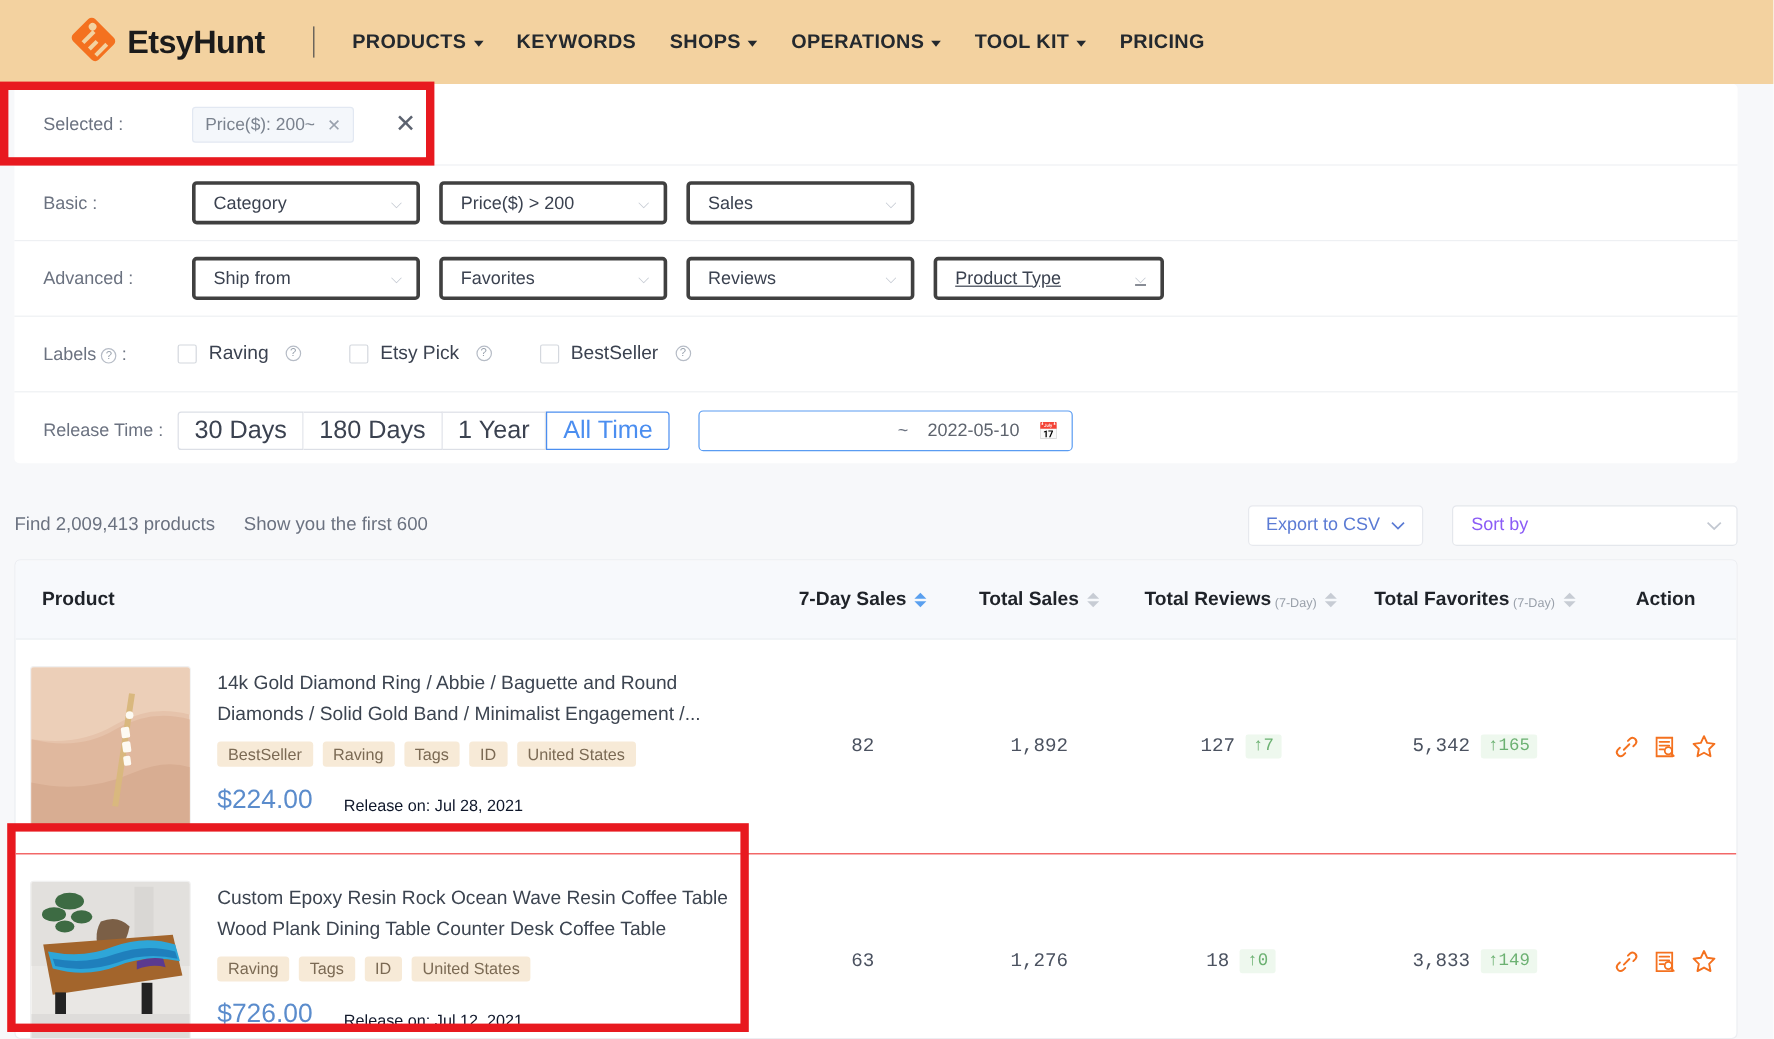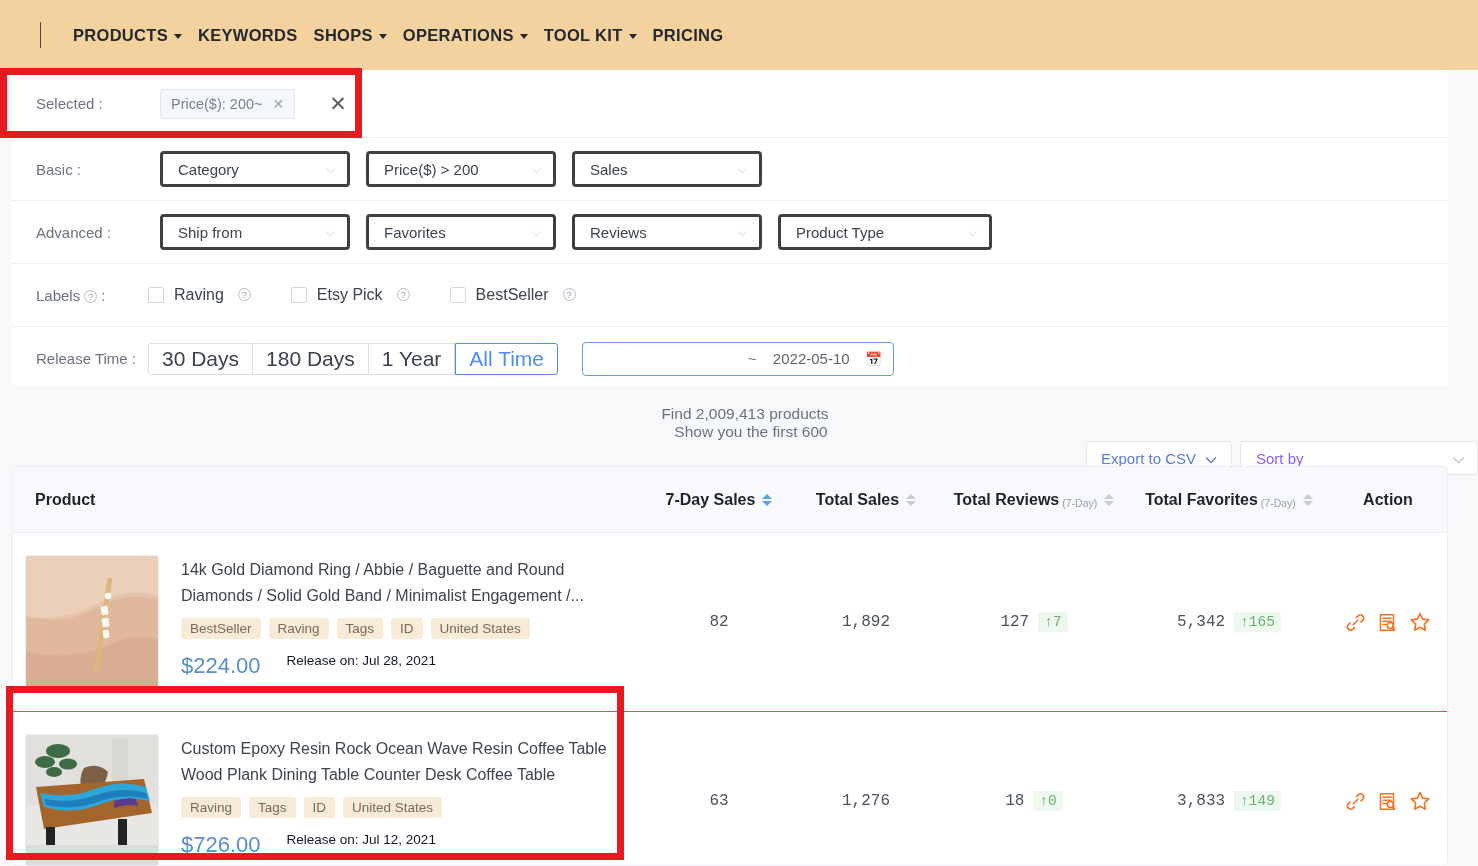--- a/index.html
+++ b/index.html
@@ -14,21 +14,21 @@
   
   .topnav {
     position: absolute; left: 0; top: 0; width: 1478px; height: 70px;
     background: #f3d2a0;
     display: flex; align-items: center;
   }
   .logo-wrap { display: flex; align-items: center; margin-left: 58px; }
   .logo-mark { width: 44px; height: 44px; position: relative; }
   .logo-text { font-size: 27px; font-weight: bold; color: #1b1b1b; letter-spacing: -0.5px; margin-left: 4px; }
   .nav-sep { width: 1px; height: 26px; background: #4b4b4b; margin: 0 32px 0 40px; }
-  .nav-items { display: flex; align-items: center; gap: 16px; }
+  .nav-items { display: flex; align-items: center; gap: 28px; }
   .nav-item {
     font-size: 16.5px; font-weight: bold; color: #24292e;
     letter-spacing: 0.3px; display: flex; align-items: center; gap: 6px;
     cursor: pointer; white-space: nowrap;
   }
   .caret {
     width: 0; height: 0; border-left: 4.5px solid transparent;
     border-right: 4.5px solid transparent; border-top: 5px solid #24292e;
     display: inline-block; position: relative; top: 1px;
   }
@@ -56,21 +56,21 @@
   .clear-all { margin-left: 34px; font-size: 21px; color: #5c6370; cursor: pointer; line-height: 1; }
 
   .ddown {
     height: 36px; border: 3px solid #404040; border-radius: 4px;
     background: #fff; display: flex; align-items: center; justify-content: space-between;
     padding: 0 12px 0 15px; font-size: 15px; color: #3b4250; cursor: pointer;
     margin-right: 16px;
   }
   .ddown .chev { color: #c3c8d1; font-size: 12px; margin-left: 14px; }
   .w190 { width: 190px; }
-  .w196 { width: 214px; }
+  .w196 { width: 192px; text-decoration: underline; }
 
   .cbx-item { display: flex; align-items: center; gap: 10px; margin-right: 40px; cursor: pointer; }
   .cbx {
     width: 16px; height: 16px; border: 1px solid #d4d8de; border-radius: 2px; background: #fff;
   }
   .cbx-label { font-size: 16px; color: #3b4250; }
   .qmark {
     display: inline-block; width: 13px; height: 13px; border: 1px solid #b6bcc6;
     border-radius: 50%; color: #97a0ac; font-size: 9.5px; line-height: 12px;
     text-align: center; margin-left: 4px; position: relative; top: -1px;
@@ -91,25 +91,25 @@
     border-radius: 4px; background: #fff; display: flex; align-items: center;
     justify-content: flex-end; padding: 0 10px 0 12px; gap: 16px; cursor: pointer;
   }
   .date-tilde { font-size: 15px; color: #6b7280; }
   .date-val { font-size: 15px; color: #5e646e; }
   .cal-ico { color: #d6dae0; font-size: 14px; }
 
   
   .results-bar {
     position: absolute; left: 0; top: 405px; width: 1478px; height: 65px;
-    display: flex; align-items: center; flex-direction: column;
+    display: flex; align-items: center;
   }
   .find-txt { margin-left: 12px; font-size: 15.5px; color: #6b7280; }
   .show-txt { margin-left: 24px; font-size: 15.5px; color: #6b7280; }
-  .right-tools { margin-left: auto; display: flex; align-items: flex-start; gap: 8px; }
+  .right-tools { margin-left: auto; display: flex; align-items: flex-start; gap: 24px; margin-right: 30px; }
   .export-btn {
     height: 34px; border: 1px solid #e7e9ee; border-radius: 4px; background: #fff;
     display: flex; align-items: center; gap: 9px; padding: 0 14px;
     font-size: 15px; color: #5b7bd4; cursor: pointer;
   }
   .sortby {
     width: 238px; height: 34px; border: 1px solid #e4e7ec; border-radius: 4px; background: #fff;
     display: flex; align-items: center; justify-content: space-between;
     padding: 0 12px 0 15px; font-size: 15px; color: #8b5cf6; cursor: pointer;
   }
@@ -135,21 +135,21 @@
   .sorter.active .up { border-bottom-color: #5aa0ef; }
   .sorter.active .dn { border-top-color: #5aa0ef; }
 
   .trow { display: flex; align-items: center; min-height: 164px; border-bottom: 1px solid #ef4444; }
   .cell-product { width: 632px; display: flex; align-items: flex-start; padding: 22px 10px 22px 12px; }
   .thumb { width: 134px; height: 134px; border-radius: 3px; overflow: hidden; flex: none; border: 1px solid #f0f0f0; }
   .pinfo { margin-left: 22px; padding-top: 2px; }
   .ptitle { font-size: 16px; line-height: 26px; color: #3c4450; max-width: 432px; }
   .tags { display: flex; gap: 8px; margin-top: 9px; flex-wrap: wrap; }
   .tag { background: #f7ead7; color: #7b6a54; font-size: 13.5px; border-radius: 3px; padding: 3px 9px; }
-  .price-line { display: flex; align-items: flex-start; margin-top: 14px; }
+  .price-line { display: flex; align-items: flex-end; margin-top: 14px; }
   .price { font-size: 22px; color: #5b8ccc; }
   .release { font-size: 13.5px; color: #0f172a; margin-left: 26px; }
 
   .cell-num { font-size: 16px; color: #4b5260; display: flex; align-items: center; justify-content: center; font-family: Liberation Mono, monospace; }
   .c-7day { width: 148px; }
   .c-total { width: 146px; }
   .c-rev { width: 190px; }
   .c-fav { width: 200px; }
   .delta { background: #eef8ee; color: #6cb172; font-size: 14.5px; border-radius: 2px; padding: 2px 6px; margin-left: 9px; }
   .cell-action { width: 118px; display: flex; align-items: center; justify-content: center; gap: 11px; }
@@ -159,20 +159,34 @@
   .anno { position: absolute; border: 7px solid #e8191f; pointer-events: none; }
   .anno-a { left: 0px; top: 68px; width: 362px; height: 70px; }
   .anno-b { left: 6px; top: 686px; width: 618px; height: 174px; }
 </style>
 </head>
 <body>
 
 <div id="root">
 
   <div class="topnav">
+    <div class="logo-wrap">
+      <span class="logo-mark">
+        <svg width="44" height="44" viewBox="0 0 44 44">
+          <g transform="rotate(-45 22 22)">
+            <rect x="9" y="4" width="26" height="30" rx="4" fill="#f4711f"></rect>
+            <circle cx="29" cy="11" r="3.2" fill="#f3d2a0"></circle>
+            <rect x="14" y="13" width="13" height="3.4" fill="#f3d2a0"></rect>
+            <rect x="14" y="20.5" width="9" height="3.4" fill="#f3d2a0"></rect>
+            <rect x="14" y="28" width="13" height="3.4" fill="#f3d2a0"></rect>
+          </g>
+        </svg>
+      </span>
+      <span class="logo-text">EtsyHunt</span>
+    </div>
     <div class="nav-sep"></div>
     <div class="nav-items">
       <div class="nav-item">
         <span>PRODUCTS</span>
         <span class="caret"></span>
       </div>
       <div class="nav-item">
         <span>KEYWORDS</span>
       </div>
       <div class="nav-item">

